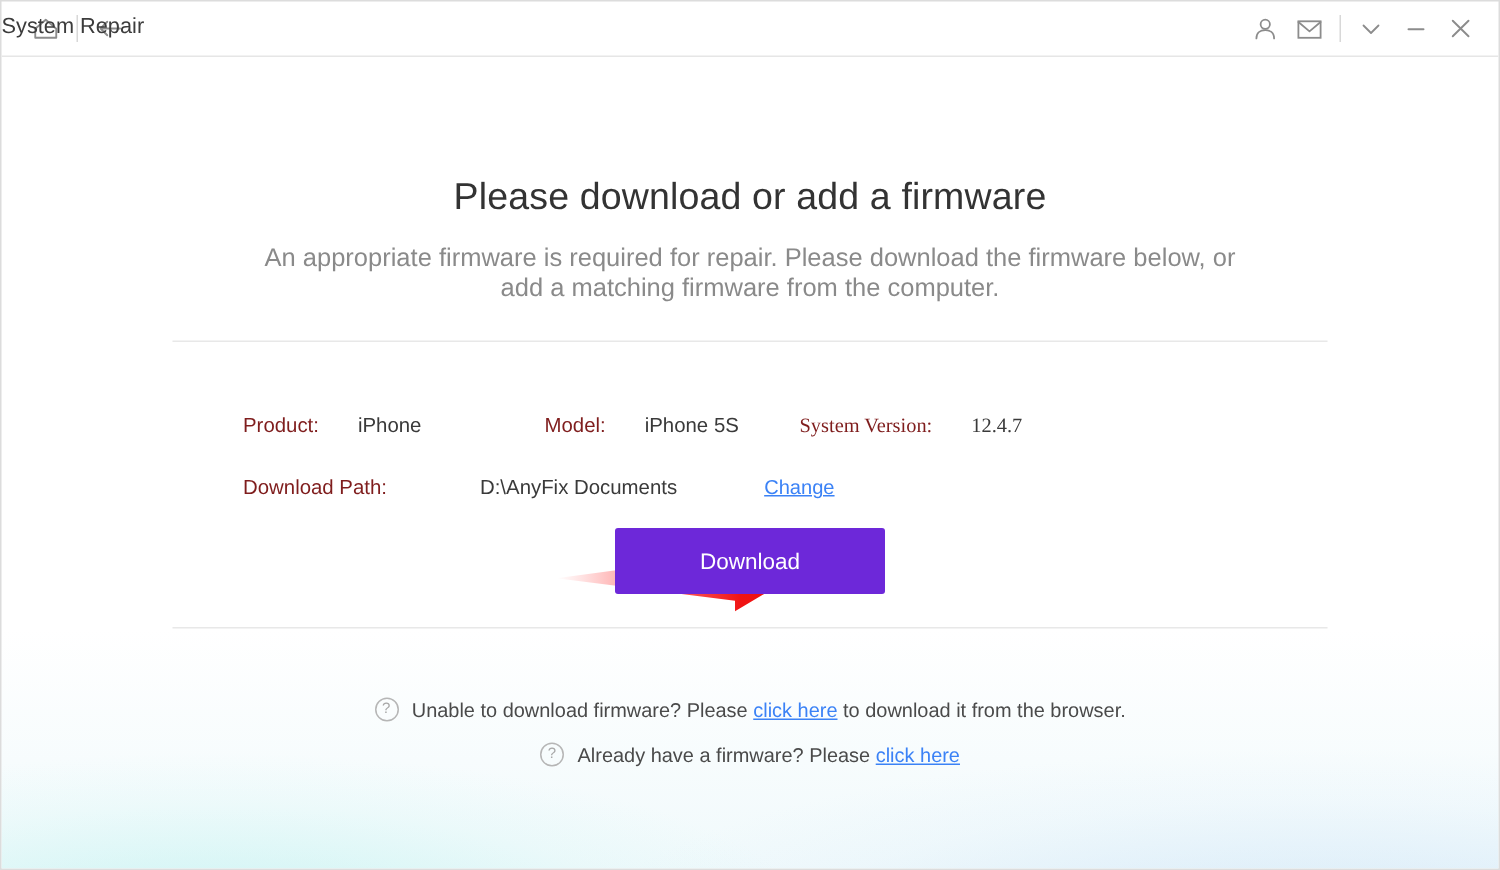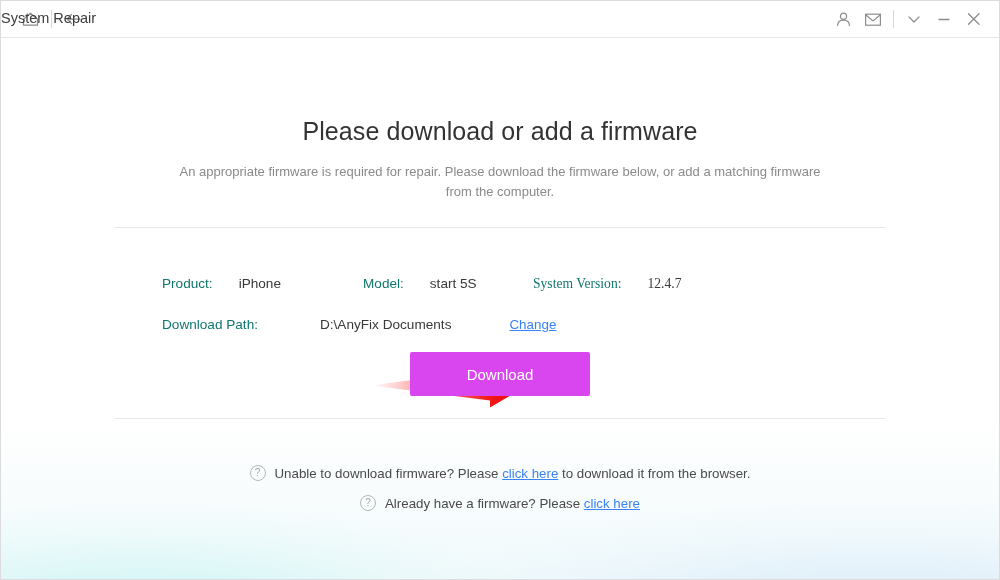--- a/index.html
+++ b/index.html
@@ -93,21 +93,21 @@
     font-size: 25px;
     color: #333333;
     font-weight: 400;
     margin-top: 79px;
     letter-spacing: 0.1px;
   }
   .subhead {
     margin: 16px auto 0;
     width: 660px;
     text-align: center;
-    font-size: 13px;
+    font-size: 17px;
     line-height: 20px;
     color: #8a8a8a;
   }
   .divider {
     width: 770px;
     height: 1px;
     background: #e8e8e8;
     margin: 25px auto 0;
   }
   .divider.second { margin-top: 0; }
@@ -116,21 +116,21 @@
     margin: 0 auto;
     padding-top: 48px;
   }
   .info-row {
     display: flex;
     align-items: baseline;
     font-size: 13.6px;
     color: #3a3a3a;
   }
   .info-cell { display: flex; align-items: baseline; }
-  .info-label { color: #0f766e; }
+  .info-label { color: #7f1d1d; }
   .info-value { color: #3a3a3a; margin-left: 7px; padding-left: 19px; }
   .cell-product { width: 248px; padding-left: 47px; box-sizing: border-box; }
   .cell-model   { width: 170px; }
   .cell-version { width: 260px; font-family: Liberation Serif, serif; }
   .row-path { margin-top: 25px; padding-left: 47px; gap: 36px; }
   .link {
     color: #3b82f6;
     text-decoration: underline;
     cursor: pointer;
   }
@@ -141,21 +141,21 @@
     height: 66px;
     margin-top: 20px;
   }
   .btn-download {
     position: absolute;
     left: 50%;
     transform: translateX(-50%);
     top: 0;
     width: 180px;
     height: 44px;
-    background: #d946ef;
+    background: #6d28d9;
     color: #ffffff;
     font-size: 15px;
     border: none;
     border-radius: 2px;
     cursor: pointer;
     font-family: "Liberation Sans", sans-serif;
   }
   .arrow {
     position: absolute;
     left: 256px;
@@ -256,21 +256,21 @@
 
     <div class="info-area">
 
       <div class="info-row">
         <div class="info-cell cell-product">
           <span class="info-label">Product:</span>
           <span class="info-value">iPhone</span>
         </div>
         <div class="info-cell cell-model">
           <span class="info-label">Model:</span>
-          <span class="info-value">start 5S</span>
+          <span class="info-value">iPhone 5S</span>
         </div>
         <div class="info-cell cell-version">
           <span class="info-label">System Version:</span>
           <span class="info-value">12.4.7</span>
         </div>
       </div>
 
       <div class="info-row row-path">
         <span class="info-label">Download Path:</span>
         <span class="info-value">D:\AnyFix Documents</span>

